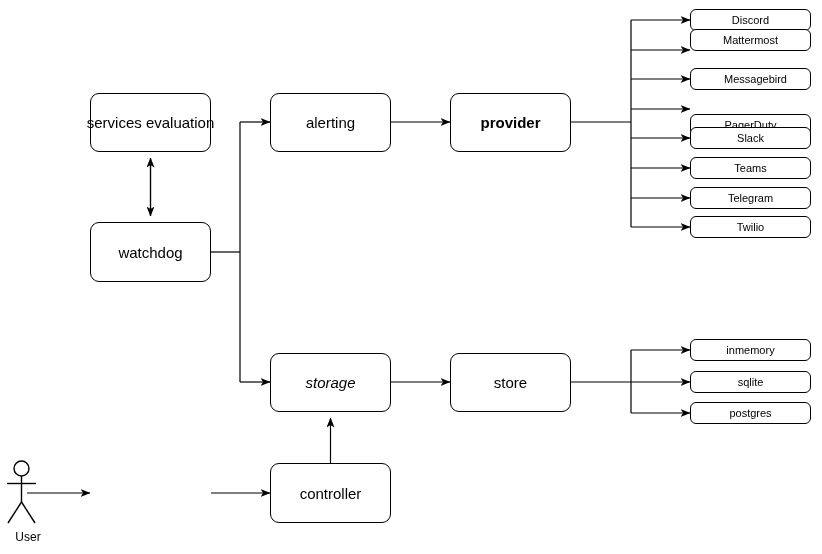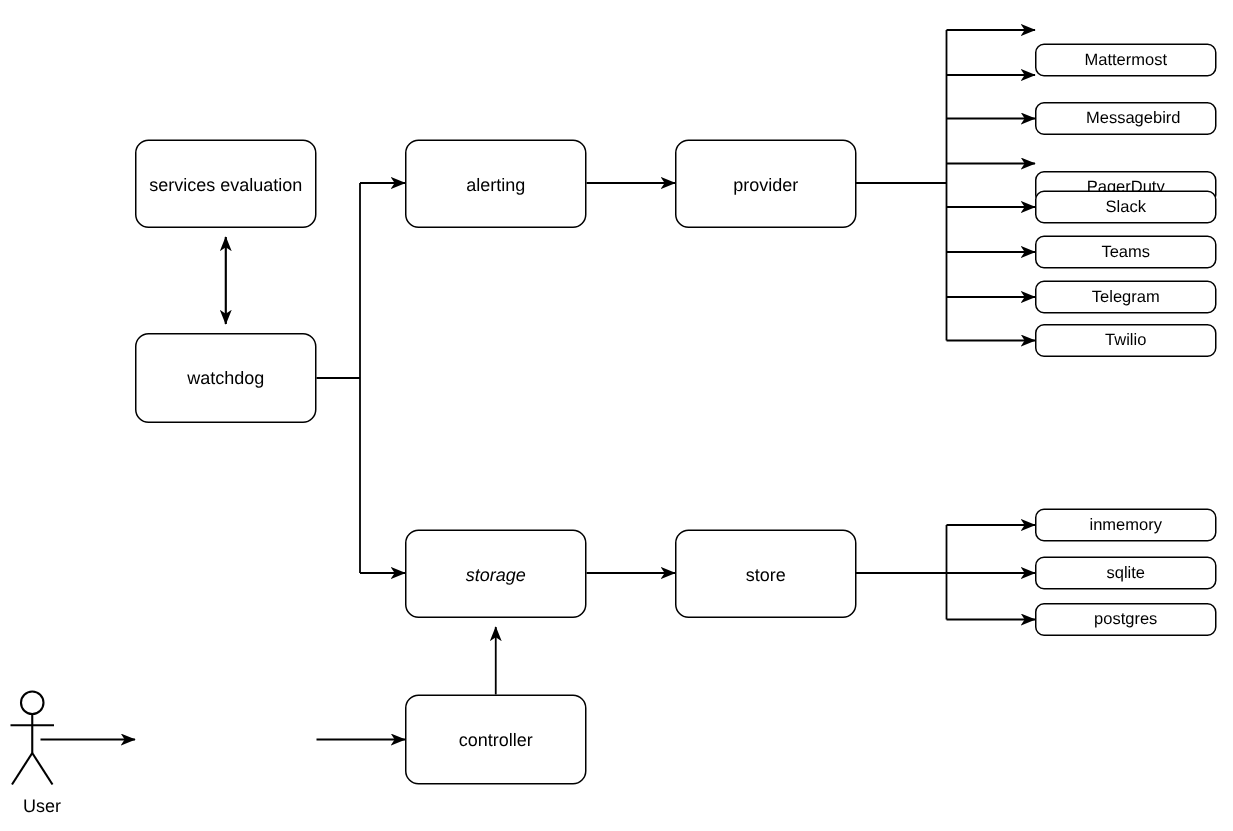--- a/index.html
+++ b/index.html
@@ -26,21 +26,21 @@
   .node {
     position: absolute;
     box-sizing: border-box;
     border: 1px solid #000000;
     background: #ffffff;
     border-radius: 9px;
     display: flex;
     align-items: center;
     justify-content: center;
     color: #000000;
-    font-size: 12px;
+    font-size: 15px;
     line-height: 1;
     white-space: nowrap;
   }
   .node.leaf {
     border-radius: 6px;
     font-size: 11px;
   }
   .actor-label {
     position: absolute;
     left: 0;
@@ -110,29 +110,30 @@
   </svg>
 
   <div class="actor-label" style="top:530px;">User</div>
 
   <div class="node" style="left:90px; top:93px; width:121px; height:59px;">services evaluation</div>
 
   <div class="node" style="left:90px; top:222px; width:121px; height:60px;">watchdog</div>
 
   <div class="node" style="left:270px; top:93px; width:121px; height:59px;">alerting</div>
 
-  <div class="node" style="left:450px; top:93px; width:121px; height:59px;">provider</div>
+  <div class="node" style="left:450px; top:93px; width:121px; height:59px;font-weight:bold;">provider</div>
 
   <div class="node" style="left:270px; top:353px; width:121px; height:59px;font-style:italic;">storage</div>
 
   <div class="node" style="left:450px; top:353px; width:121px; height:59px;">store</div>
 
 
   <div class="node" style="left:270px; top:463px; width:121px; height:60px;">controller</div>
 
+  <div class="node leaf" style="left:690px; top:9px; width:121px; height:22px;">Discord</div>
   <div class="node leaf" style="left:690px; top:29px; width:121px; height:22px;">Mattermost</div>
   <div class="node leaf" style="left:690px; top:68px; width:121px; height:22px;padding-left:10px;">Messagebird</div>
   <div class="node leaf" style="left:690px; top:98px; width:121px; height:22px;margin-top:16px;">PagerDuty</div>
   <div class="node leaf" style="left:690px; top:127px; width:121px; height:22px;">Slack</div>
   <div class="node leaf" style="left:690px; top:157px; width:121px; height:22px;">Teams</div>
   <div class="node leaf" style="left:690px; top:187px; width:121px; height:22px;">Telegram</div>
   <div class="node leaf" style="left:690px; top:216px; width:121px; height:22px;">Twilio</div>
 
   <div class="node leaf" style="left:690px; top:339px; width:121px; height:22px;">inmemory</div>
   <div class="node leaf" style="left:690px; top:371px; width:121px; height:22px;">sqlite</div>

